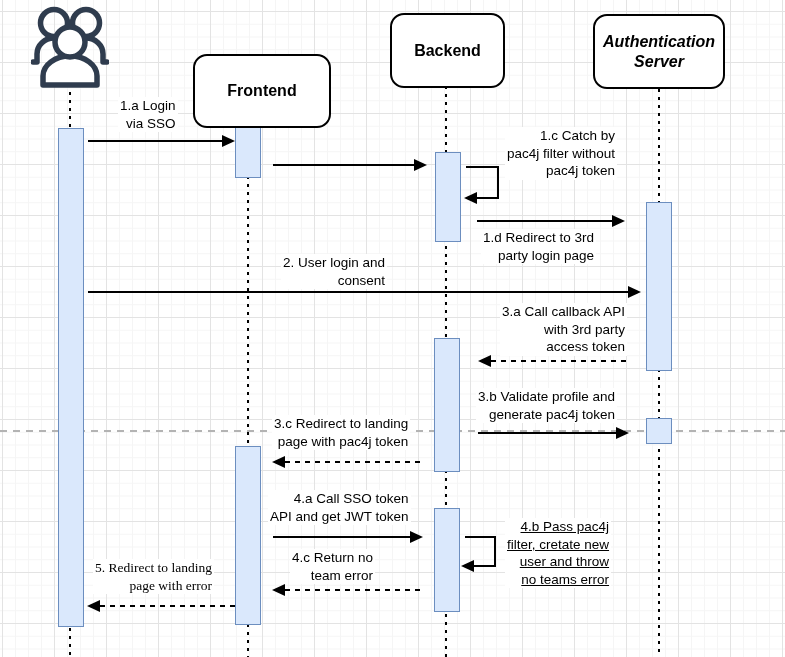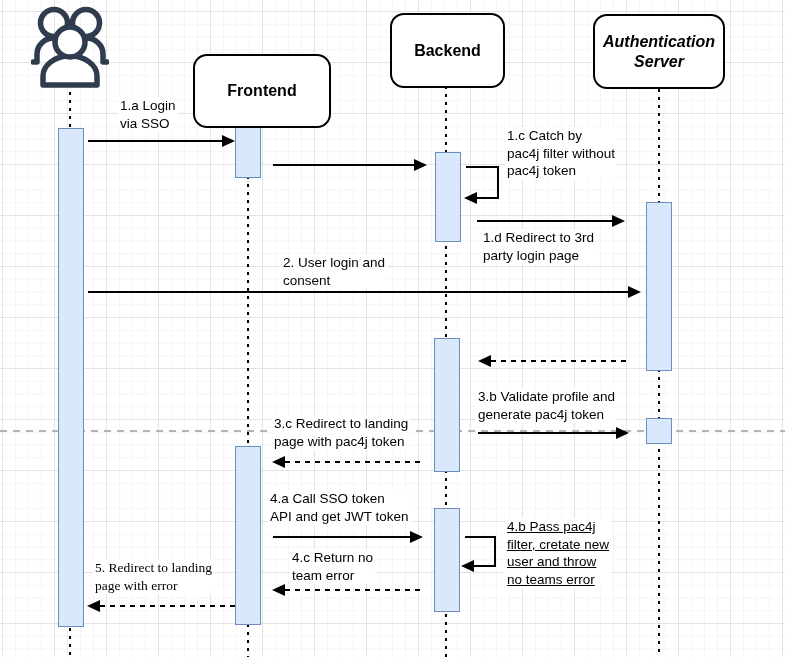--- a/index.html
+++ b/index.html
@@ -38,21 +38,21 @@
   .lnd{position:absolute;height:2px;z-index:5;
     background-image:repeating-linear-gradient(90deg,#000 0 5px,transparent 5px 10px);}
   .ahr{position:absolute;width:0;height:0;z-index:5;
     border-top:6px solid transparent;border-bottom:6px solid transparent;border-left:13px solid #000;}
   .ahl{position:absolute;width:0;height:0;z-index:5;
     border-top:6px solid transparent;border-bottom:6px solid transparent;border-right:13px solid #000;}
   .loop{position:absolute;z-index:5;box-sizing:border-box;
     border:2px solid #000;border-left:none;}
   .msg{
     position:absolute;z-index:6;font-size:13.5px;line-height:17.5px;color:#000;
-    white-space:pre-line;background:#ffffff;padding:0 2px;
+    white-space:pre-line;background:#ffffff;padding:0 2px;text-align:right;
   }
 </style>
 </head>
 <body>
 
 <div id="canvas">
 
   <div class="pagebreak"></div>
 
   <div class="lifeline" style="left:69px;top:92px;height:565px;"></div>
@@ -130,20 +130,23 @@
 
   <div class="msg" style="left:118px;top:97px;">1.a Login
 via SSO</div>
   <div class="msg" style="left:505px;top:127px;">1.c Catch by
 pac4j filter without
 pac4j token</div>
   <div class="msg" style="left:481px;top:229px;">1.d Redirect to 3rd
 party login page</div>
   <div class="msg" style="left:281px;top:254px;">2. User login and
 consent</div>
+  <div class="msg" style="left:500px;top:303px;">3.a Call callback API
+with 3rd party
+access token</div>
   <div class="msg" style="left:476px;top:388px;">3.b Validate profile and
 generate pac4j token</div>
   <div class="msg" style="left:272px;top:415px;">3.c Redirect to landing
 page with pac4j token</div>
   <div class="msg" style="left:268px;top:490px;">4.a Call SSO token
 API and get JWT token</div>
   <div class="msg" style="left:505px;top:518px;text-decoration:underline;">4.b Pass pac4j
 filter, cretate new
 user and throw
 no teams error</div>

